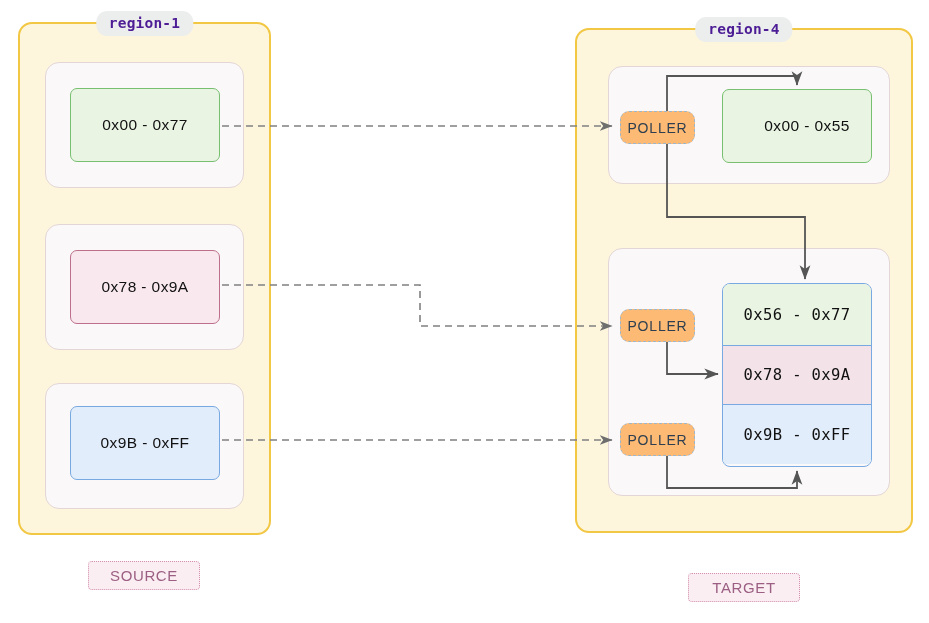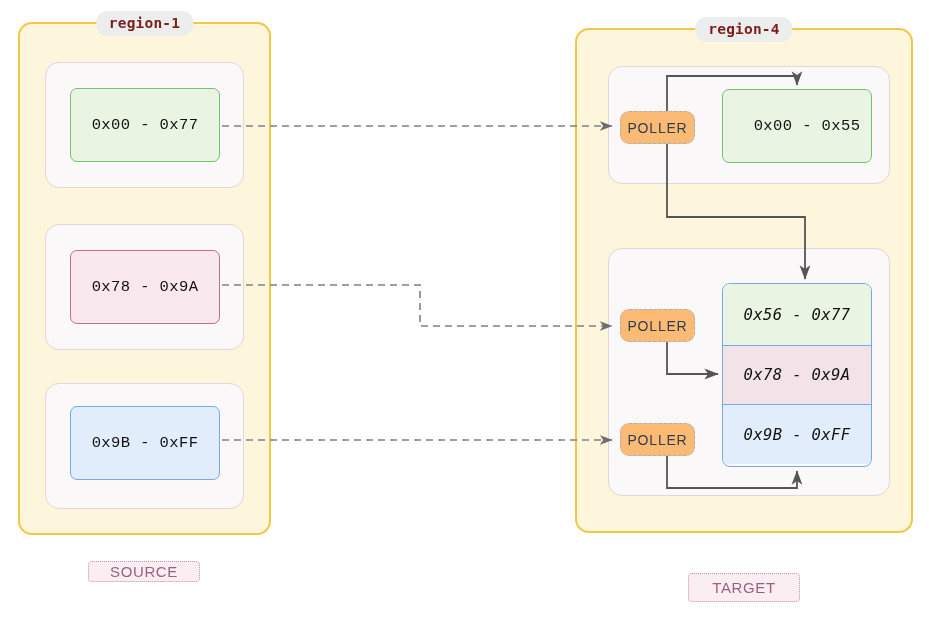--- a/index.html
+++ b/index.html
@@ -37,21 +37,21 @@
     border-radius: 14px;
     box-sizing: border-box;
     z-index: 1;
   }
   .region-label {
     position: absolute;
     top: -13px;
     left: 50%;
     transform: translateX(-50%);
     background: #eceded;
-    color: #7f1d1d;
+    color: #4c1d95;
     font-family: "DejaVu Sans Mono", monospace;
     font-weight: bold;
     font-size: 14.5px;
     letter-spacing: 0.2px;
     padding: 4px 13px 5px 13px;
     border-radius: 11px;
     white-space: nowrap;
     z-index: 20;
   }
 
@@ -66,40 +66,39 @@
   }
 
   
   .block {
     position: absolute;
     box-sizing: border-box;
     border-radius: 7px;
     display: flex;
     align-items: center;
     justify-content: center;
-    font-family: Liberation Mono, monospace;
+    font-family: Liberation Sans, sans-serif;
     font-size: 15.5px;
     color: #111111;
     letter-spacing: 0.4px;
     z-index: 3;
     white-space: nowrap;
   }
   .block.green  { background: #e9f4e3; border: 1.6px solid #78bf72; }
   .block.pink   { background: #f9e9ee; border: 1.6px solid #bd6f8c; }
   .block.blue   { background: #e2edfb; border: 1.6px solid #78a9e0; }
 
   
   .stack {
     position: absolute;
     box-sizing: border-box;
     border: 1.6px solid #78a9e0;
     border-radius: 8px;
     overflow: hidden;
     z-index: 3;
-    font-style: italic;
   }
   .stack-seg {
     box-sizing: border-box;
     display: flex;
     align-items: center;
     justify-content: center;
     font-family: "DejaVu Sans Mono", monospace;
     font-size: 15.5px;
     color: #111111;
     letter-spacing: 0.4px;
@@ -156,21 +155,21 @@
 
   <div class="panel" style="left:45px; top:62px; width:199px; height:126px;"></div>
   <div class="block green" style="left:70px; top:88px; width:150px; height:74px;">0x00 - 0x77</div>
 
   <div class="panel" style="left:45px; top:224px; width:199px; height:126px;"></div>
   <div class="block pink" style="left:70px; top:250px; width:150px; height:74px;">0x78 - 0x9A</div>
 
   <div class="panel" style="left:45px; top:383px; width:199px; height:126px;"></div>
   <div class="block blue" style="left:70px; top:406px; width:150px; height:74px;">0x9B - 0xFF</div>
 
-  <div class="tag" style="left:88px; top:561px; width:112px; height:21px;">SOURCE</div>
+  <div class="tag" style="left:88px; top:561px; width:112px; height:29px;">SOURCE</div>
 
   <div class="region" style="left:575px; top:28px; width:338px; height:505px;">
     <div class="region-label">region-4</div>
   </div>
 
   <div class="panel" style="left:608px; top:66px; width:282px; height:118px;"></div>
 
   <div class="poller" style="left:620px; top:111px; width:75px; height:33px;">POLLER</div>
 
   <div class="block green" style="left:722px; top:89px; width:150px; height:74px;padding-left:20px;">0x00 - 0x55</div>

